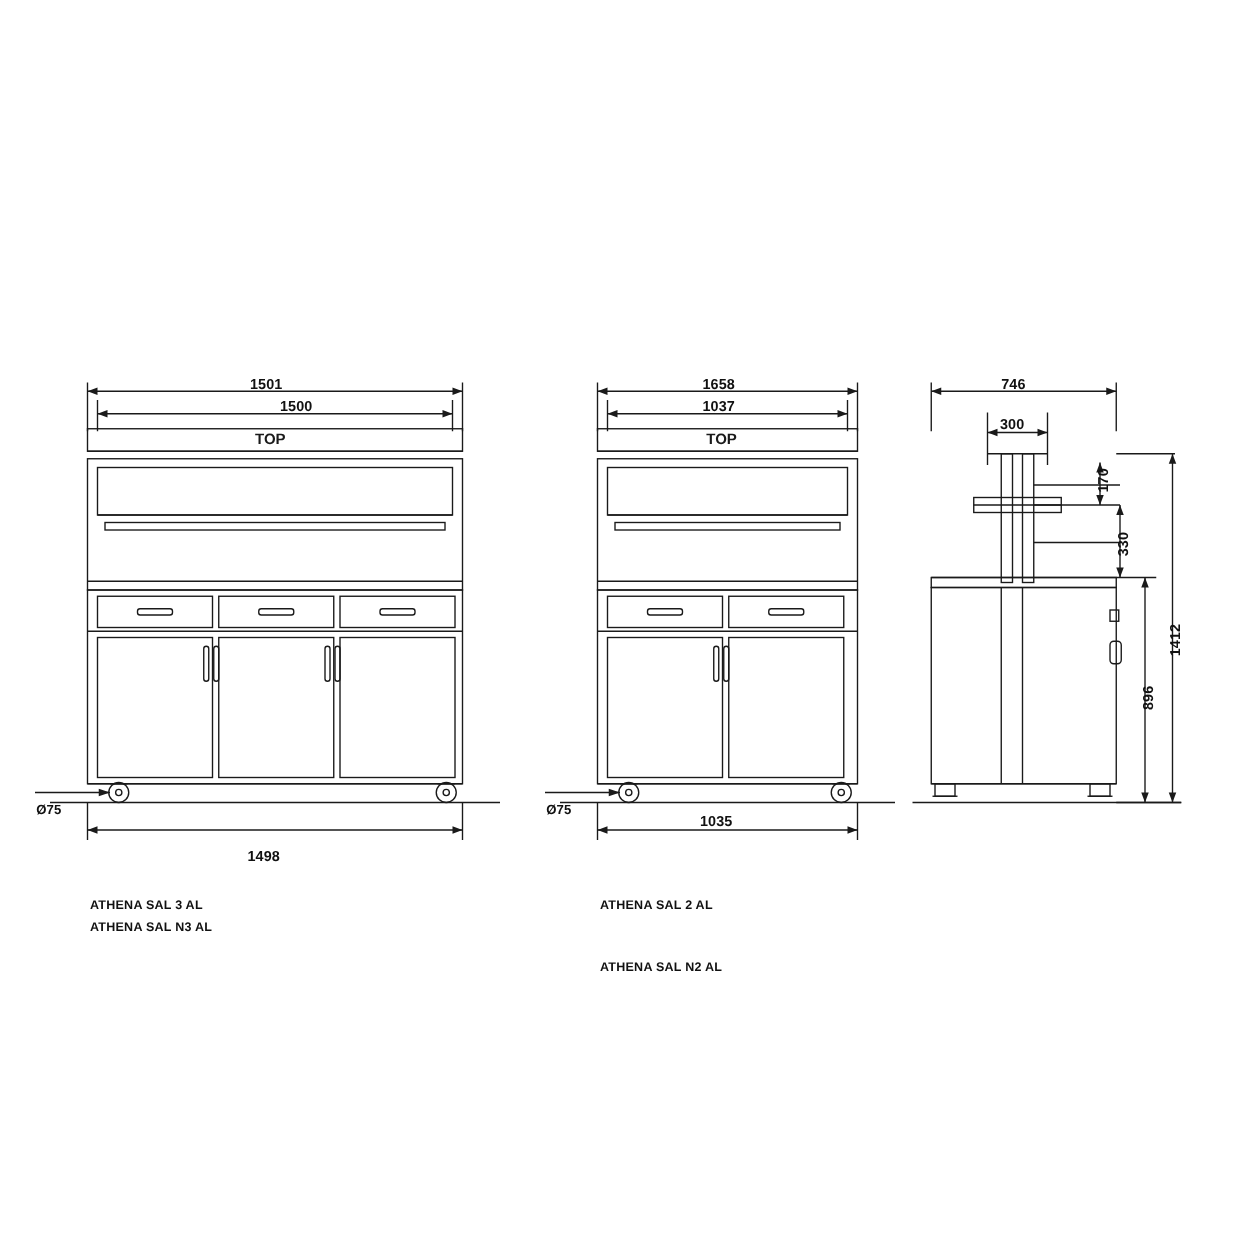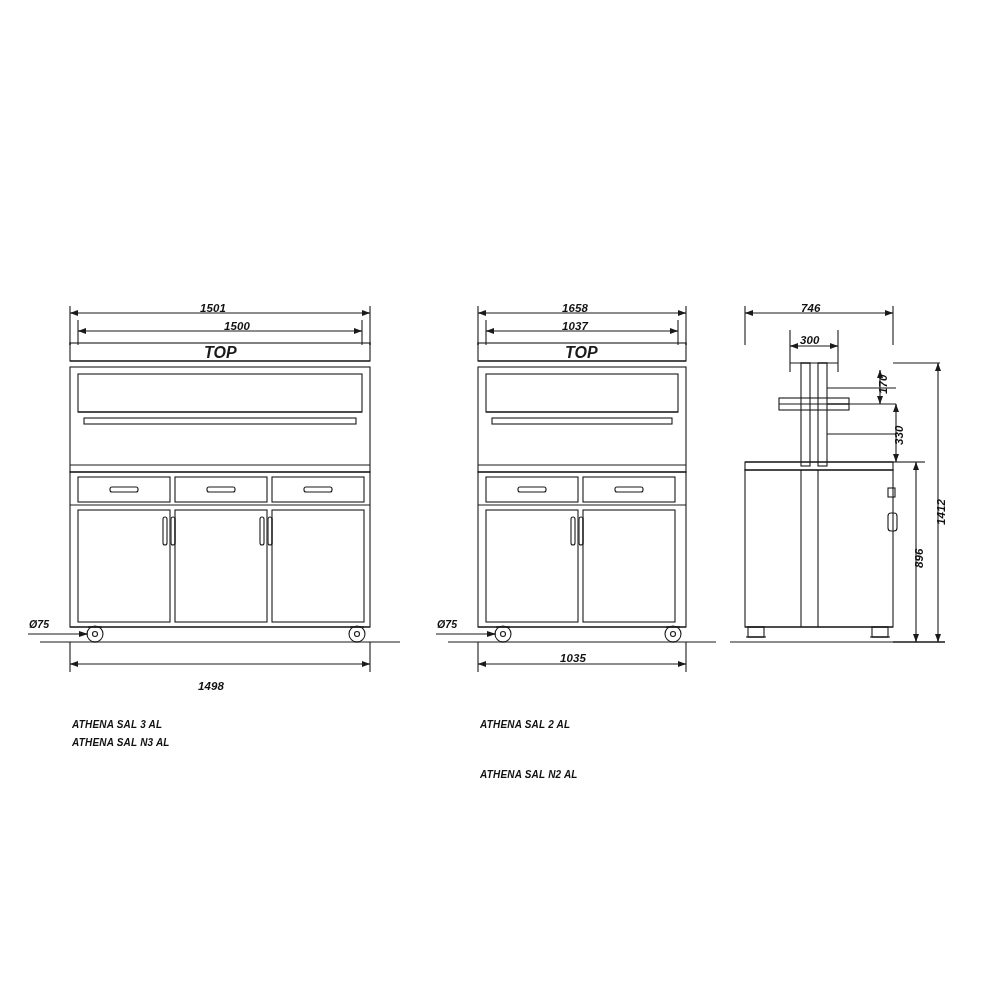--- a/index.html
+++ b/index.html
@@ -13,54 +13,54 @@
     position: relative;
     font-family: "Liberation Sans", sans-serif;
     color: #1a1a1a;
     overflow: hidden;
   }
   .canvas {
     position: absolute;
     left: 0; top: 0;
     width: 1000px;
     height: 1000px;
-    font-style: italic;
   }
   svg.drawing {
     position: absolute;
     left: 0; top: 0;
     width: 1000px;
     height: 1000px;
   }
   .lbl {
     position: absolute;
     font-size: 11.5px;
     font-weight: bold;
     letter-spacing: 0.1px;
     white-space: nowrap;
     color: #111;
   }
   .lbl.small {
     font-size: 10.5px;
+    margin-top: 24px;
   }
   .lbl.vert {
     transform-origin: left top;
     transform: rotate(-90deg);
   }
   .caption {
     position: absolute;
     font-size: 10px;
     font-weight: bold;
     white-space: nowrap;
     color: #111;
     letter-spacing: 0.2px;
   }
   .topword {
     position: absolute;
-    font-size: 16px;
+    font-size: 12px;
     font-weight: bold;
     white-space: nowrap;
   }
 </style>
 </head>
 <body>
 
 <div class="canvas">
 
   <svg class="drawing" viewBox="0 0 1000 1000">

